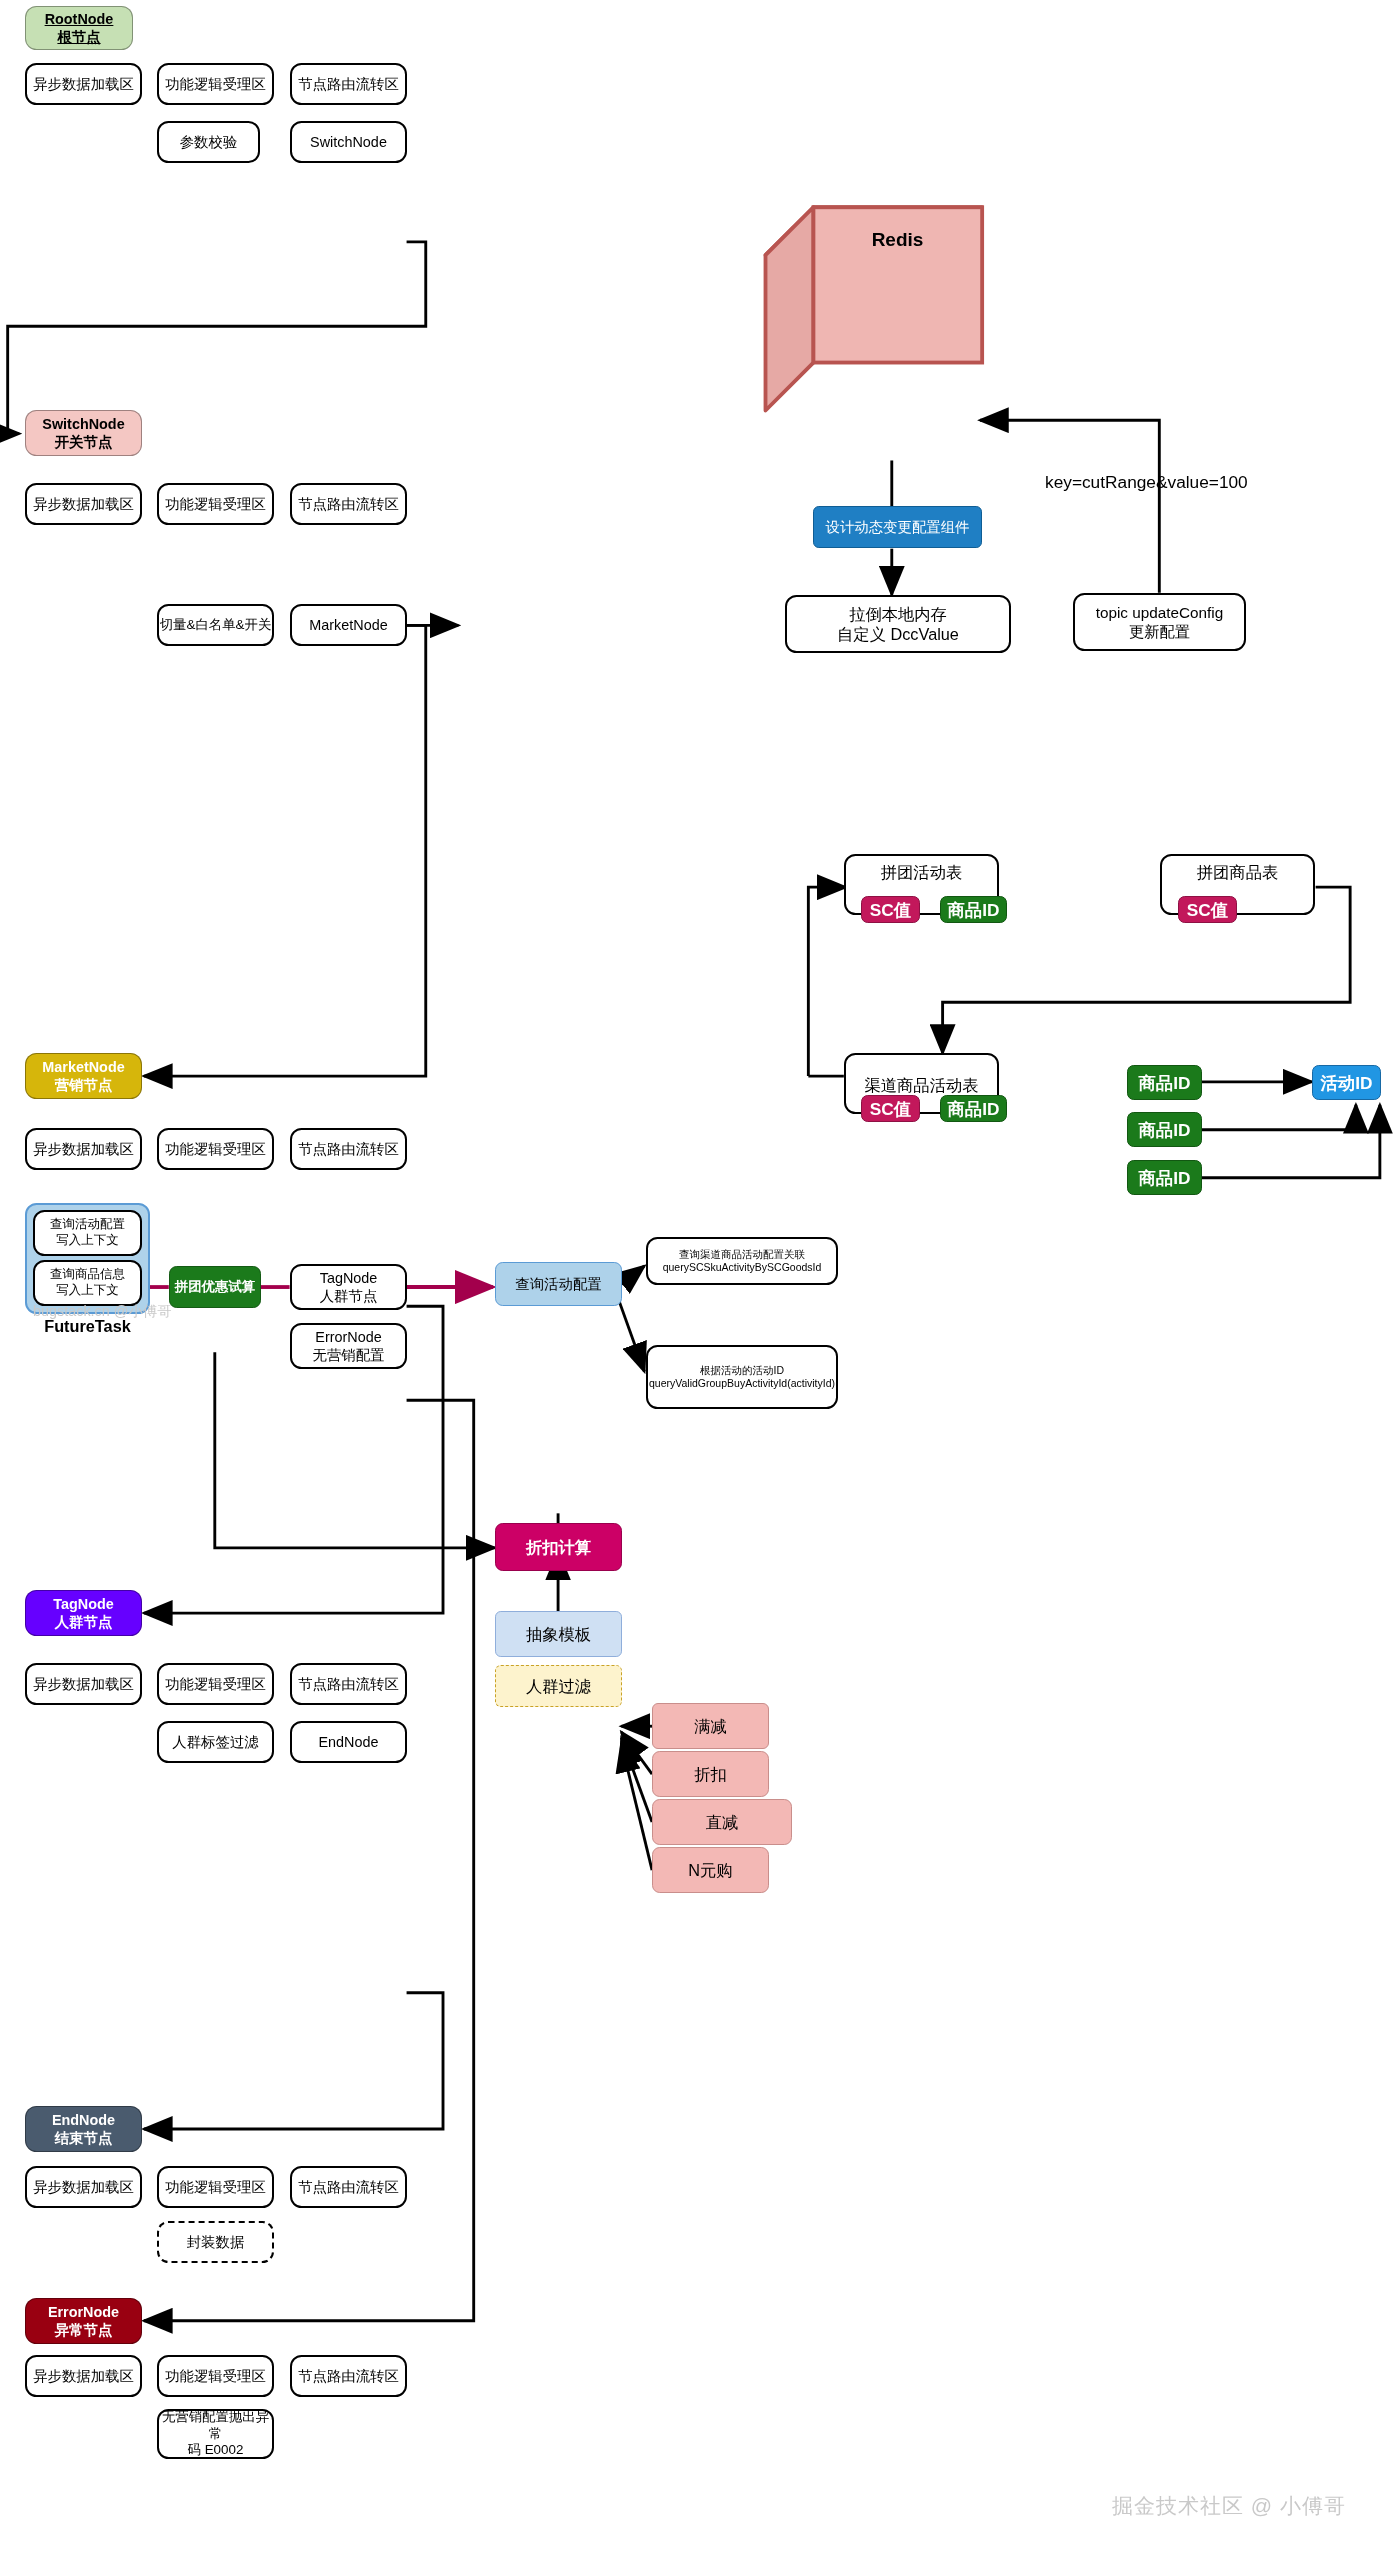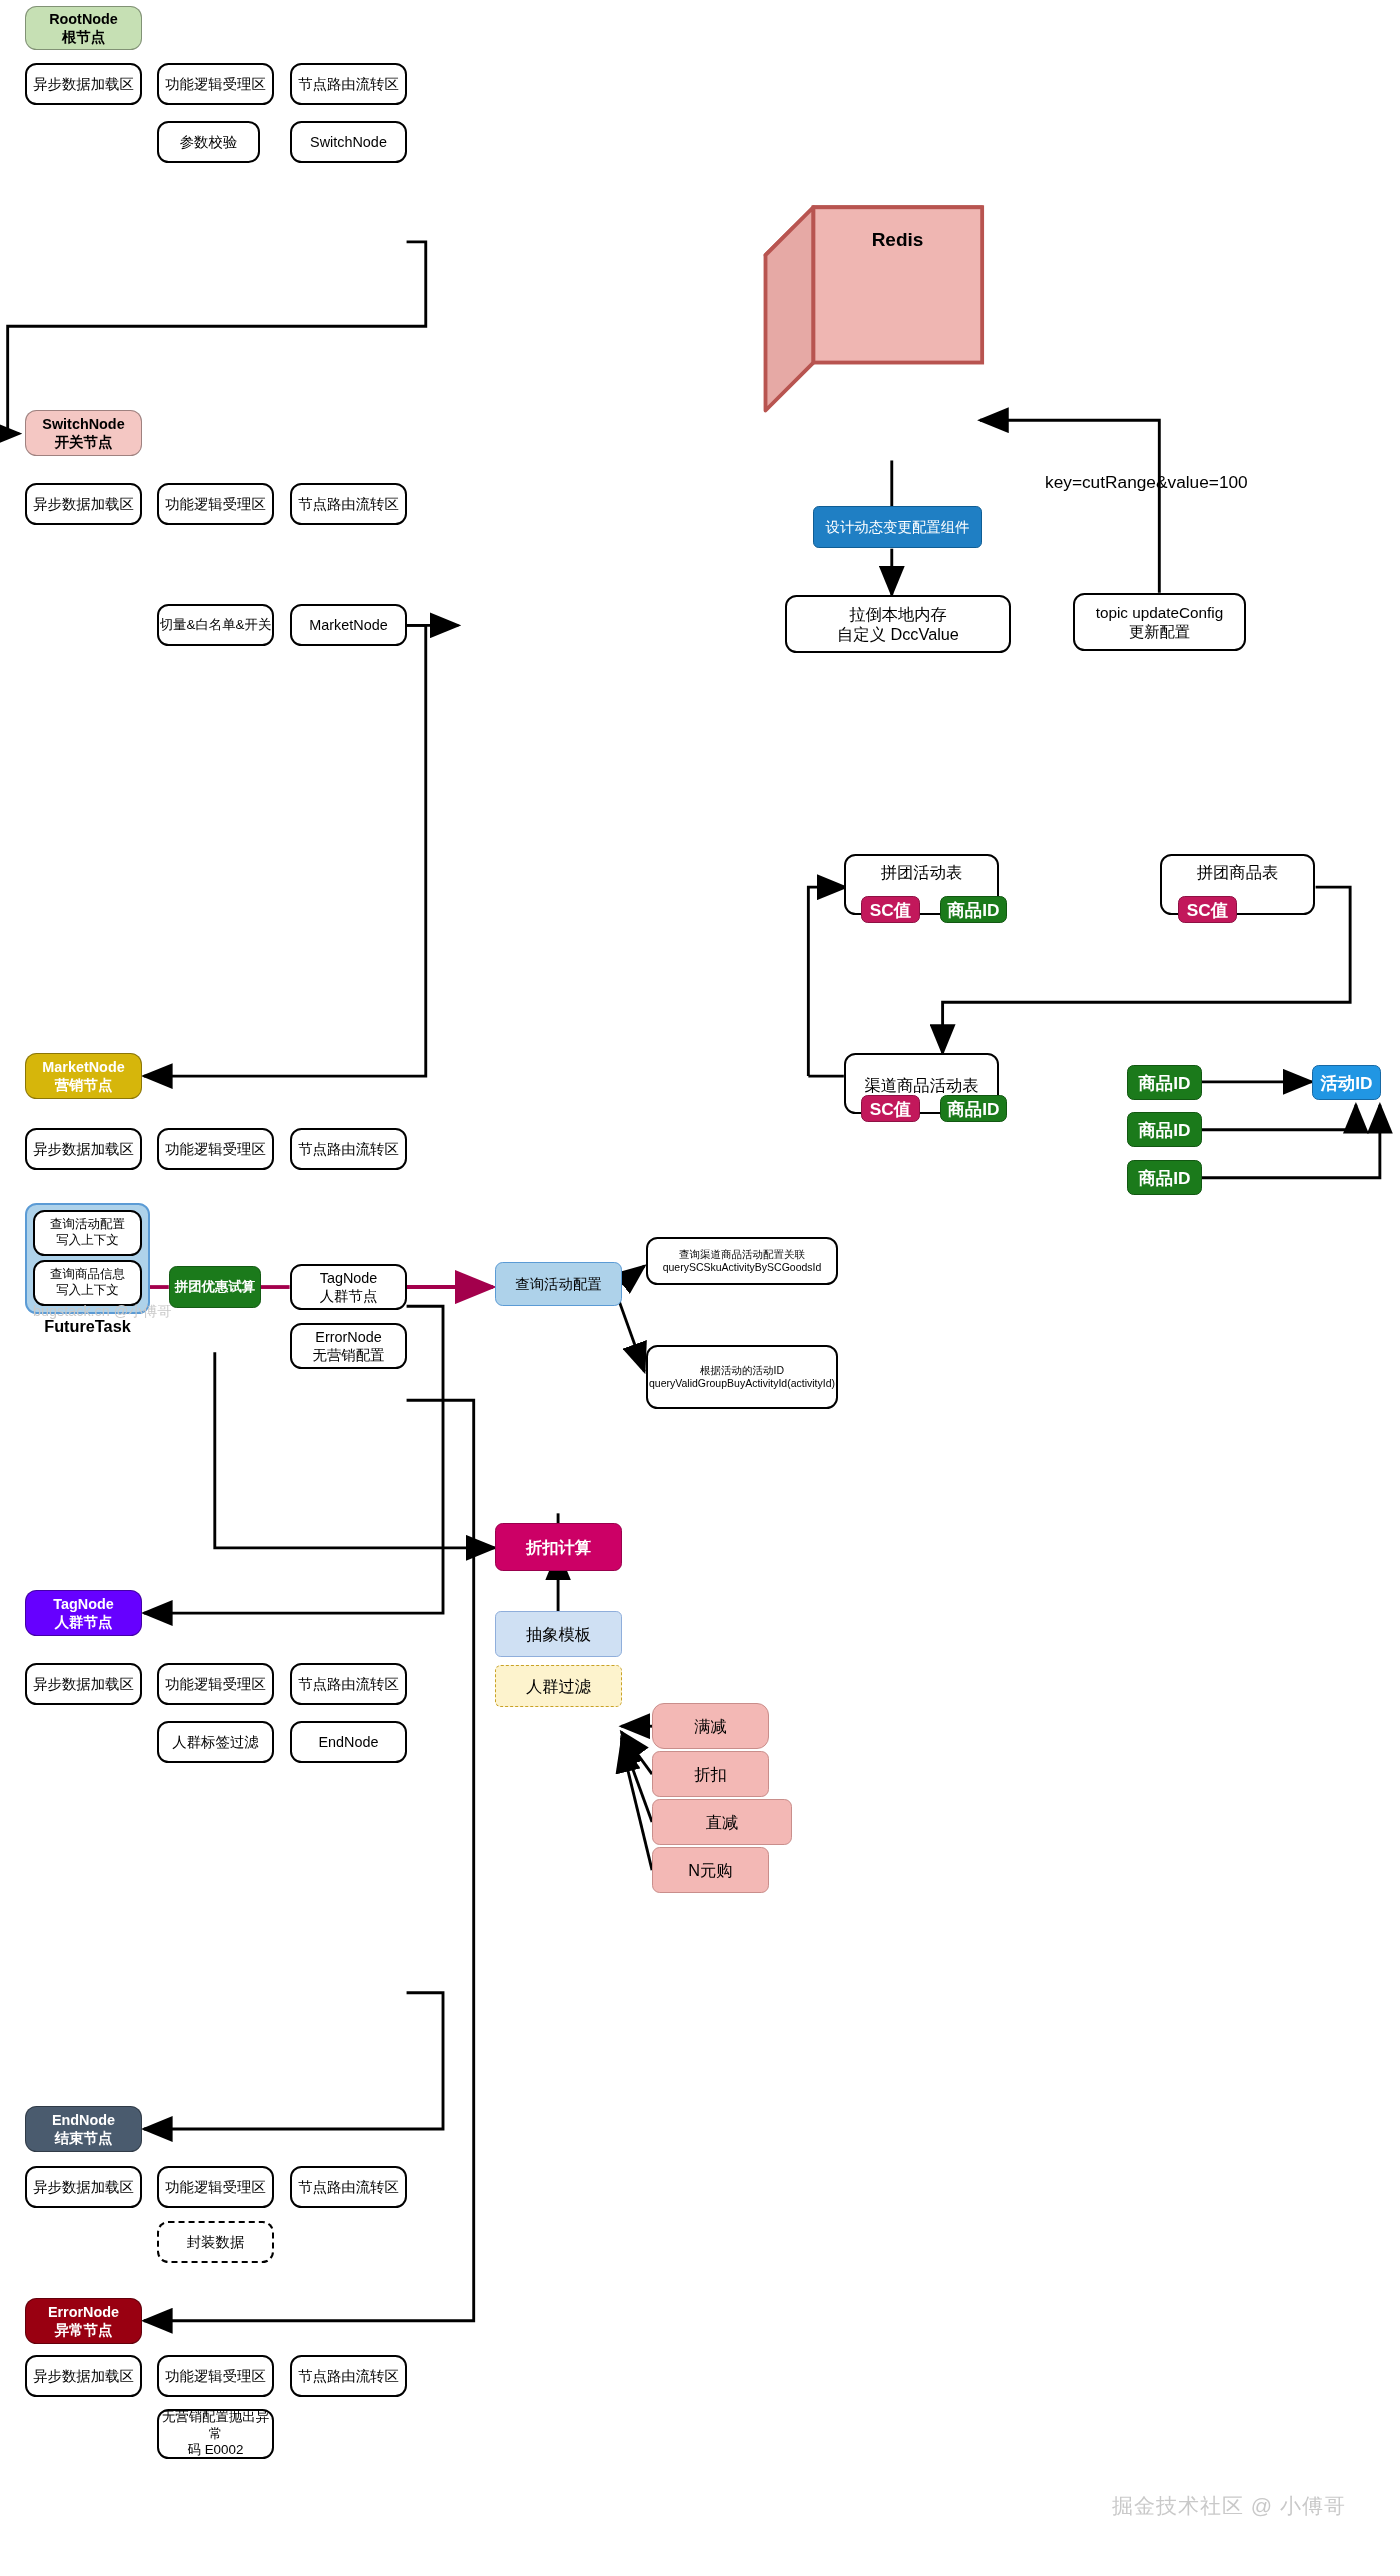--- a/index.html
+++ b/index.html
@@ -75,21 +75,21 @@
       <path d="M680,1900 L648,1812" marker-end="url(#arr)"></path>
       <path d="M680,1950 L648,1818" marker-end="url(#arr)"></path>
     </g>
     <g fill="none" stroke="#a3004c" stroke-width="4">
       <path d="M156,1342 L176,1342"></path>
       <path d="M272,1342 L302,1342"></path>
       <path d="M424,1342 L514,1342" marker-end="url(#arrC)"></path>
     </g>
   </svg>
 
-  <div class="node pill" style="left:25px;top:5.8px;width:117px;height:44px;background:#c6e0b4;flex-direction:column;">
+  <div class="node pill" style="left:25px;top:5.8px;width:108px;height:44px;background:#c6e0b4;flex-direction:column;text-decoration:underline;">
     <span style="font-size:14.4px;font-weight:600;">RootNode</span>
     <span style="font-size:14.4px;font-weight:600;">根节点</span>
   </div>
   <div class="node rb" style="left:25px;top:63px;width:117px;height:42px;font-size:14.4px;">异步数据加载区</div>
   <div class="node rb" style="left:157px;top:63px;width:117px;height:42px;font-size:14.4px;">功能逻辑受理区</div>
   <div class="node rb" style="left:290px;top:63px;width:117px;height:42px;font-size:14.4px;">节点路由流转区</div>
   <div class="node rb" style="left:157px;top:121px;width:103px;height:42px;font-size:14.4px;">参数校验</div>
   <div class="node rb" style="left:290px;top:121px;width:117px;height:42px;font-size:14.4px;">SwitchNode</div>
 
   <svg class="cube" style="left:754px;top:190px;width:278px;height:278px;" viewBox="0 0 290 290">
@@ -179,21 +179,21 @@
   <div class="node" style="left:495px;top:1523px;width:127px;height:48px;background:#cc0066;border:1.9px solid #99004d;border-radius:7.7px;color:#fff;font-size:16.3px;font-weight:600;">
     <span>折扣计算</span>
   </div>
   <div class="node" style="left:495px;top:1611px;width:127px;height:46px;background:#cfe0f3;border:1.9px solid #8faedb;border-radius:5.8px;font-size:16.3px;color:#000;">
     <span>抽象模板</span>
   </div>
   <div class="node" style="left:495px;top:1665px;width:127px;height:42px;background:#fdf3cd;border:1.9px dashed #c9a227;border-radius:5.8px;font-size:16.3px;color:#000;">
     <span>人群过滤</span>
   </div>
 
-  <div class="node" style="left:652px;top:1703px;width:117px;height:46px;background:#f3b8b5;border:1.9px solid #c98e8b;border-radius:12px;font-size:16.3px;color:#000;">
+  <div class="node" style="left:652px;top:1703px;width:117px;height:46px;background:#f3b8b5;border:1.9px solid #c98e8b;border-radius:6px;font-size:16.3px;color:#000;">
     <span>满减</span>
   </div>
   <div class="node" style="left:652px;top:1751px;width:117px;height:46px;background:#f3b8b5;border:1.9px solid #c98e8b;border-radius:7.7px;font-size:16.3px;color:#000;">
     <span>折扣</span>
   </div>
   <div class="node" style="left:652px;top:1799px;width:140px;height:46px;background:#f3b8b5;border:1.9px solid #c98e8b;border-radius:7.7px;font-size:16.3px;color:#000;">
     <span>直减</span>
   </div>
   <div class="node" style="left:652px;top:1847px;width:117px;height:46px;background:#f3b8b5;border:1.9px solid #c98e8b;border-radius:7.7px;font-size:16.3px;color:#000;">
     <span>N元购</span>

